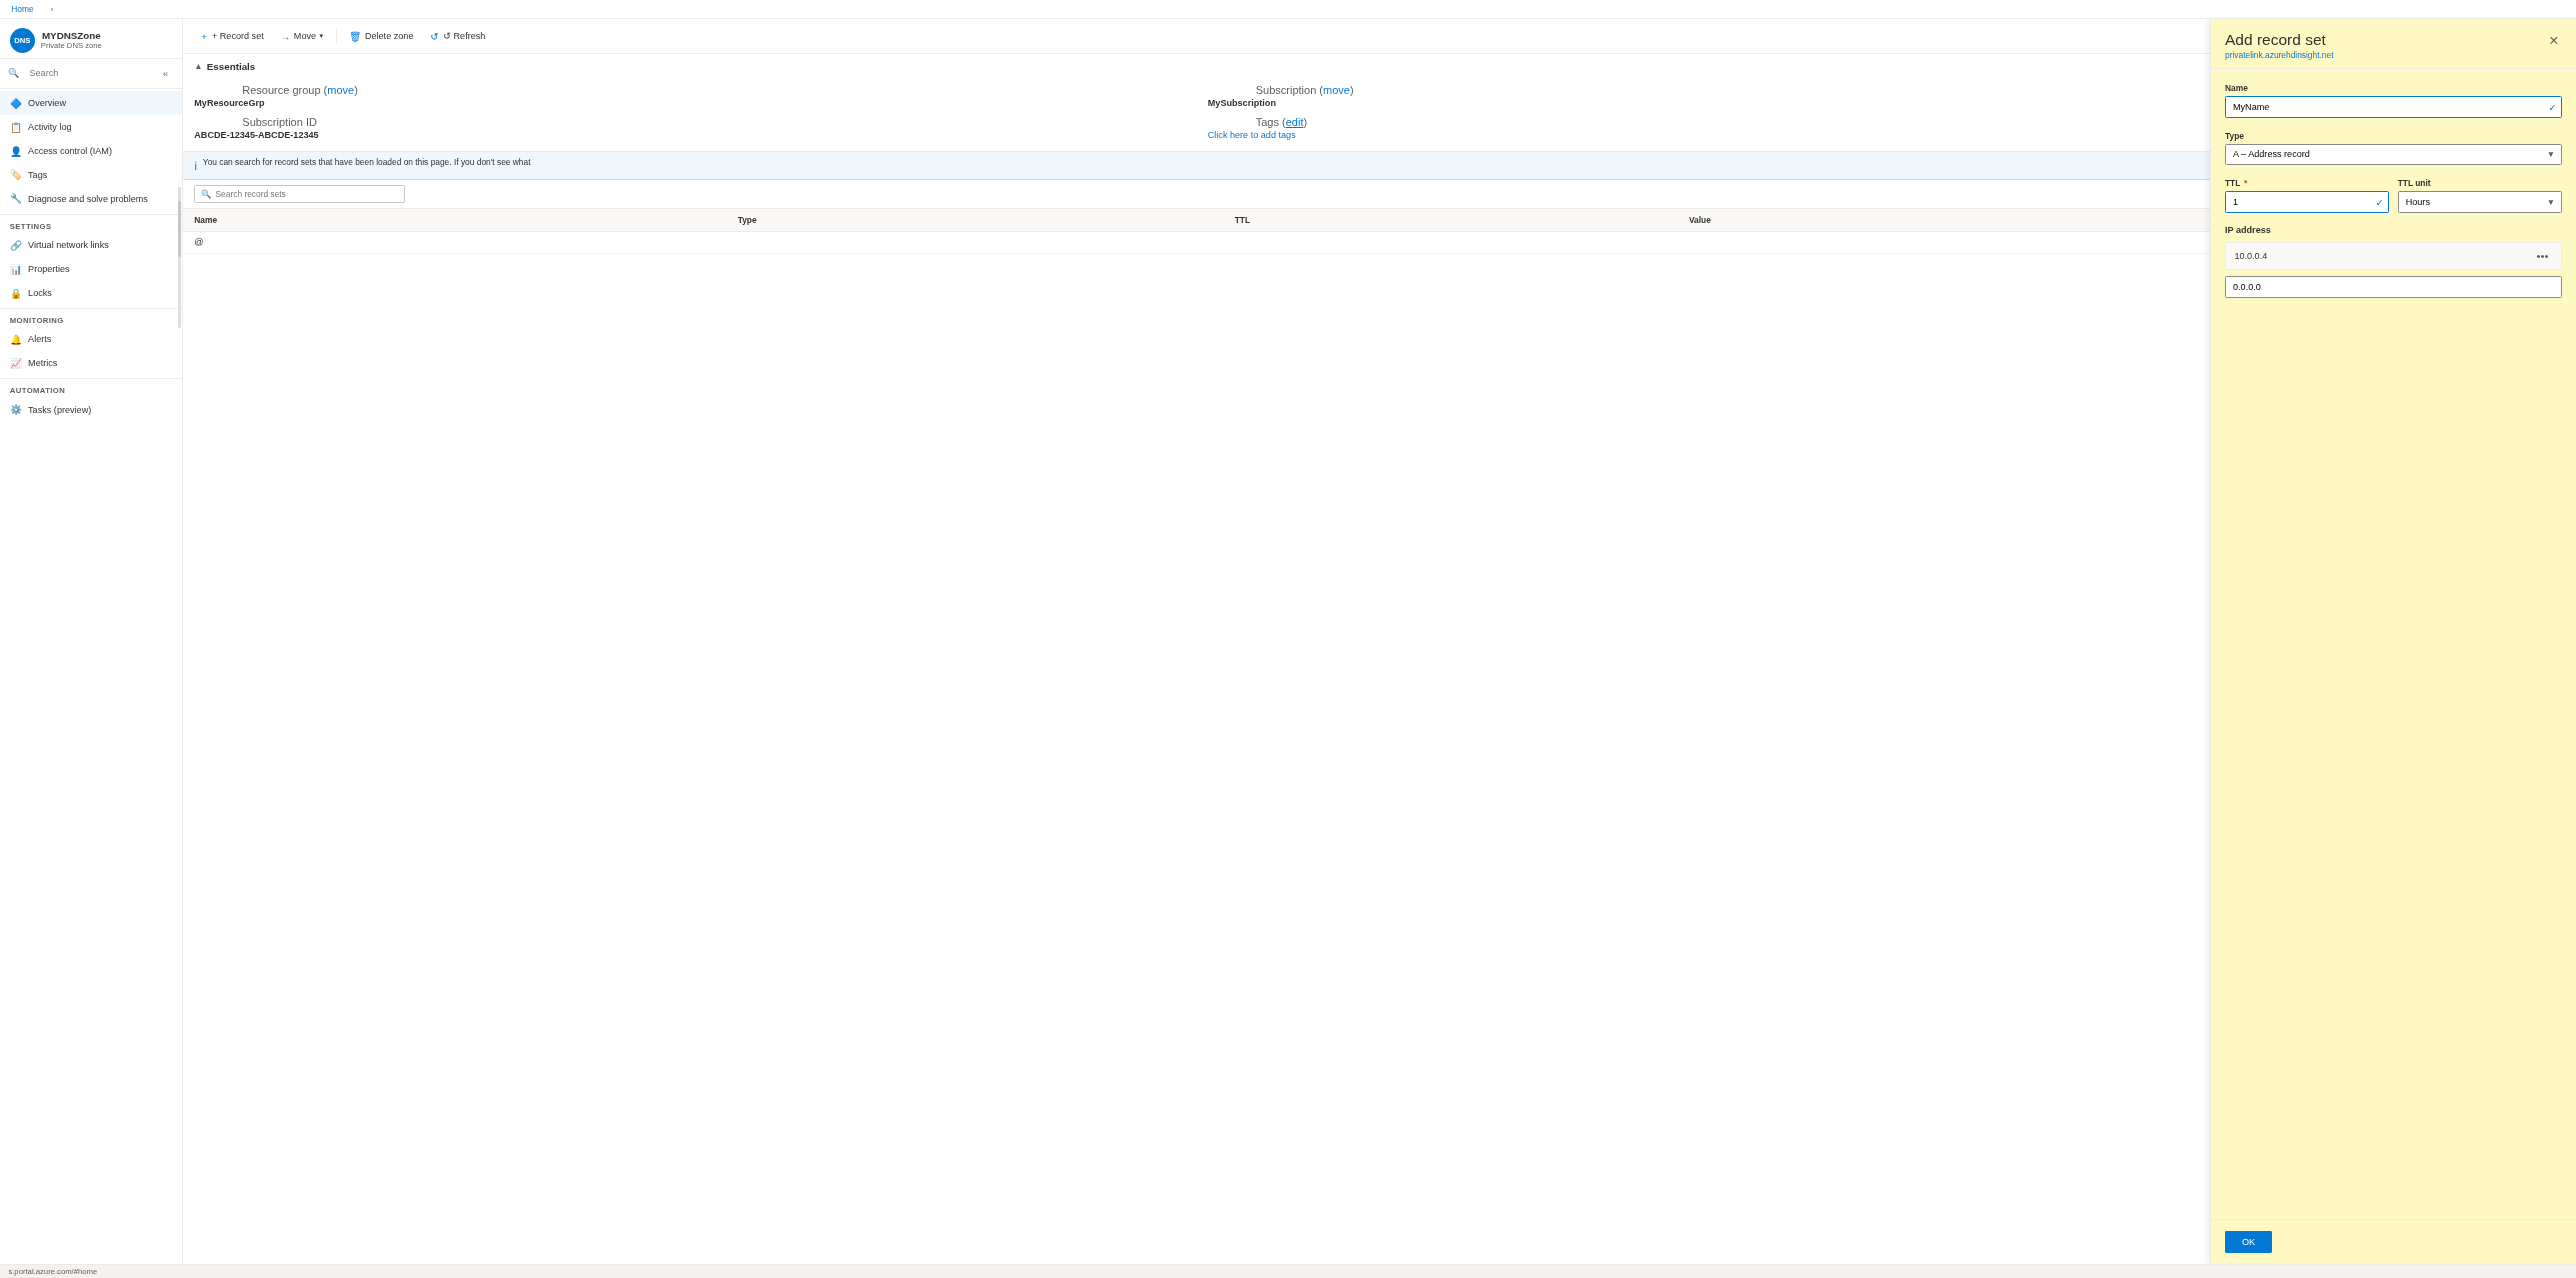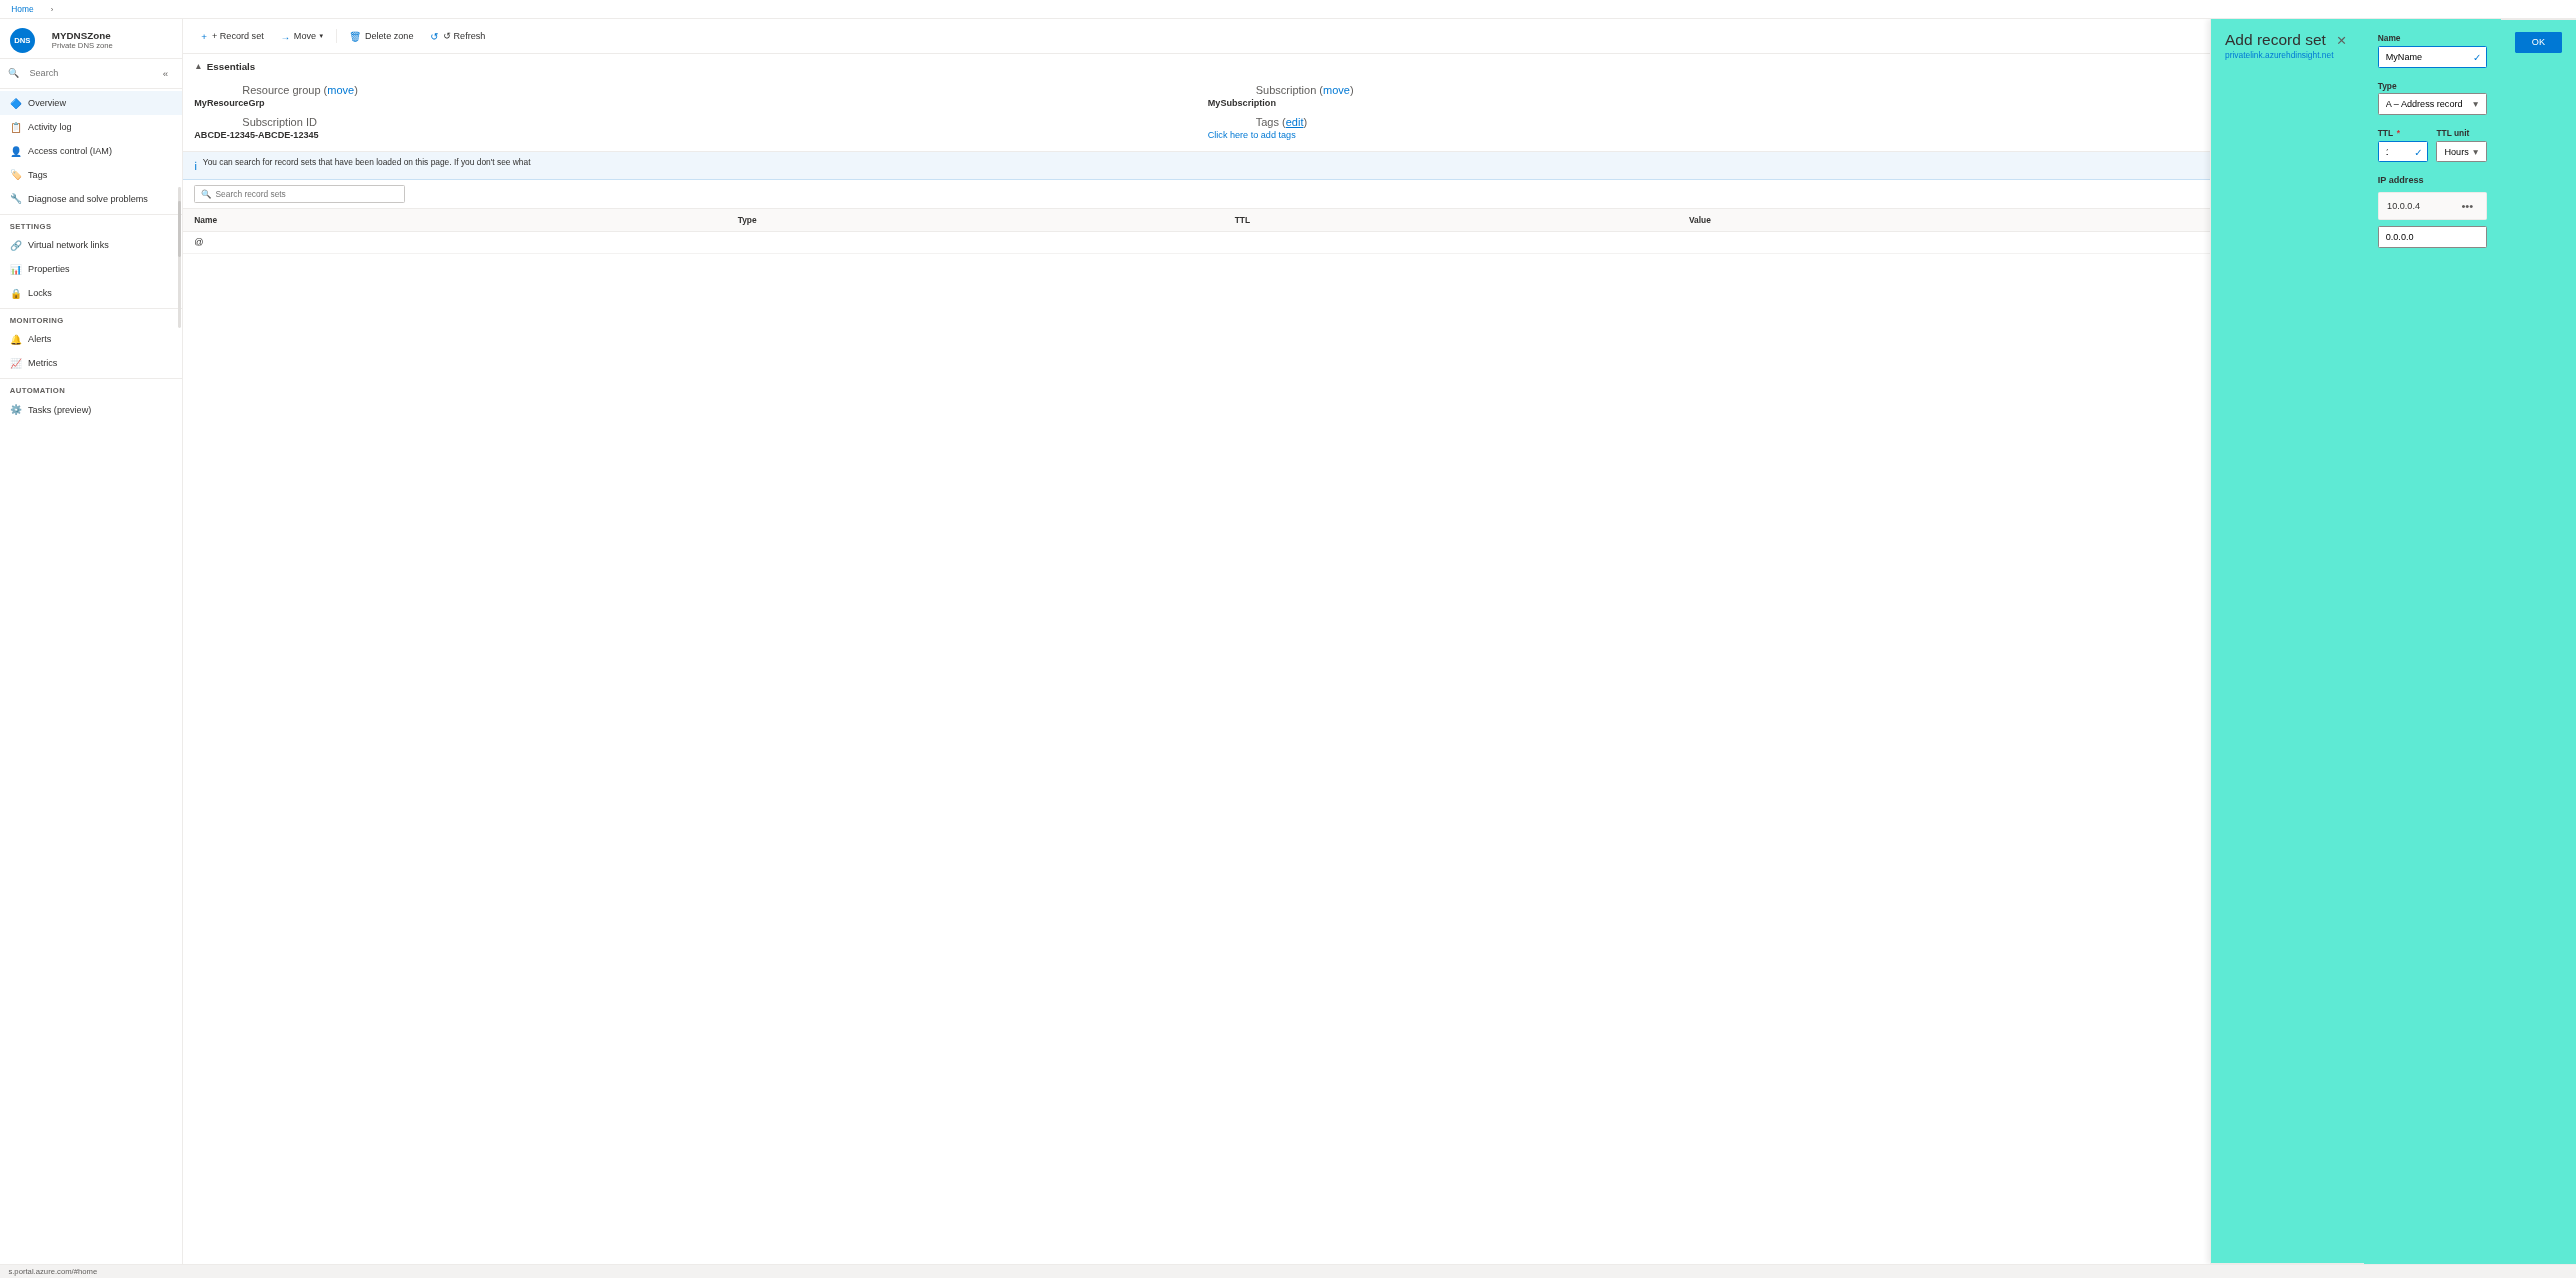--- a/index.html
+++ b/index.html
@@ -6,21 +6,21 @@
     body { background: #f3f2f1; display: flex; flex-direction: column; height: 100vh; overflow: hidden; font-size: 9.1px; color: #323130; }
 
     .top-bar { background: #fff; padding: 4.2px 11.3px; display: flex; align-items: center; border-bottom: 0.7px solid #edebe9; }
     .breadcrumb { display: flex; align-items: center; gap: 17px; font-size: 8.4px; color: #0078d4; cursor: pointer; }
     .breadcrumb .sep { color: #605e5c; font-size: 7.7px; }
 
     .main-layout { display: flex; flex: 1; overflow: hidden; }
 
     
     .sidebar { width: 183px; background: #fff; border-right: 0.7px solid #edebe9; display: flex; flex-direction: column; overflow-y: auto; flex-shrink: 0; }
-    .sidebar-header { padding: 8.4px 9.8px 5.6px; display: flex; align-items: center; gap: 17px; border-bottom: 0.7px solid #edebe9; }
+    .sidebar-header { padding: 8.4px 9.8px 5.6px; display: flex; align-items: center; gap: 6px; border-bottom: 0.7px solid #edebe9; text-align: center; }
     .dns-avatar { width: 25px; height: 25px; border-radius: 50%; background: #0078d4; color: #fff; display: flex; align-items: center; justify-content: center; font-size: 7.7px; font-weight: 700; flex-shrink: 0; }
     .sidebar-header-text .title { font-size: 9.8px; font-weight: 600; }
     .sidebar-header-text .subtitle { font-size: 7.7px; color: #605e5c; }
 
     .sidebar-search { padding: 5.6px 8.4px; border-bottom: 0.7px solid #edebe9; display: flex; align-items: center; gap: 4.2px; }
     .sidebar-search input { border: 0.7px solid #c8c6c4; border-radius: 1.4px; padding: 2.8px 5.6px; font-size: 8.4px; flex: 1; outline: none; }
     .collapse-btn { width: 17px; height: 17px; cursor: pointer; display: flex; align-items: center; justify-content: center; color: #605e5c; font-size: 9.8px; border: none; background: none; }
 
     .sidebar-nav { flex: 1; padding: 2.8px 0; }
     .nav-item { display: flex; align-items: center; gap: 5.6px; padding: 5.6px 9.8px; cursor: pointer; font-size: 9.1px; color: #323130; }
@@ -55,21 +55,21 @@
     .table-search input { border: none; outline: none; font-size: 8.4px; flex: 1; }
     .table-search .search-icon { color: #605e5c; font-size: 8.4px; }
 
     .data-table { width: 100%; border-collapse: collapse; }
     .data-table th { text-align: left; padding: 5.6px 11.3px; font-size: 8.4px; font-weight: 600; color: #323130; border-bottom: 1.4px solid #edebe9; background: #faf9f8; }
     .data-table td { padding: 5.6px 11.3px; font-size: 9.1px; border-bottom: 0.7px solid #f3f2f1; }
 
     .at-row td { color: #323130; font-size: 9.1px; }
 
     
-    .right-panel { width: 366px; background: #5eead4; border-left: 0.7px solid #edebe9; display: flex; flex-direction: row; flex-shrink: 0; overflow-y: auto; box-shadow: -2.8px 0 5.6px rgba(0,0,0,0.08); }
+    .right-panel { width: 366px; background: #fef9c3; border-left: 0.7px solid #edebe9; display: flex; flex-direction: column; flex-shrink: 0; overflow-y: auto; box-shadow: -2.8px 0 5.6px rgba(0,0,0,0.08); }
     .panel-header { padding: 11.3px 14px 8.4px; display: flex; align-items: flex-start; justify-content: space-between; border-bottom: 0.7px solid #edebe9; flex-shrink: 0; }
     .panel-title { font-size: 15.5px; font-weight: 300; color: #323130; }
     .panel-subtitle { font-size: 8.4px; color: #0078d4; margin-top: 1.4px; }
     .close-btn { background: none; border: none; cursor: pointer; font-size: 12.7px; color: #605e5c; padding: 2.8px; }
 
     .panel-body { padding: 14px; flex: 1; }
 
     .form-group { margin-bottom: 12.7px; }
     .form-label { font-size: 8.4px; font-weight: 600; color: #323130; margin-bottom: 2.8px; display: block; }
     .form-label .required { color: #d13438; margin-left: 1.4px; }

